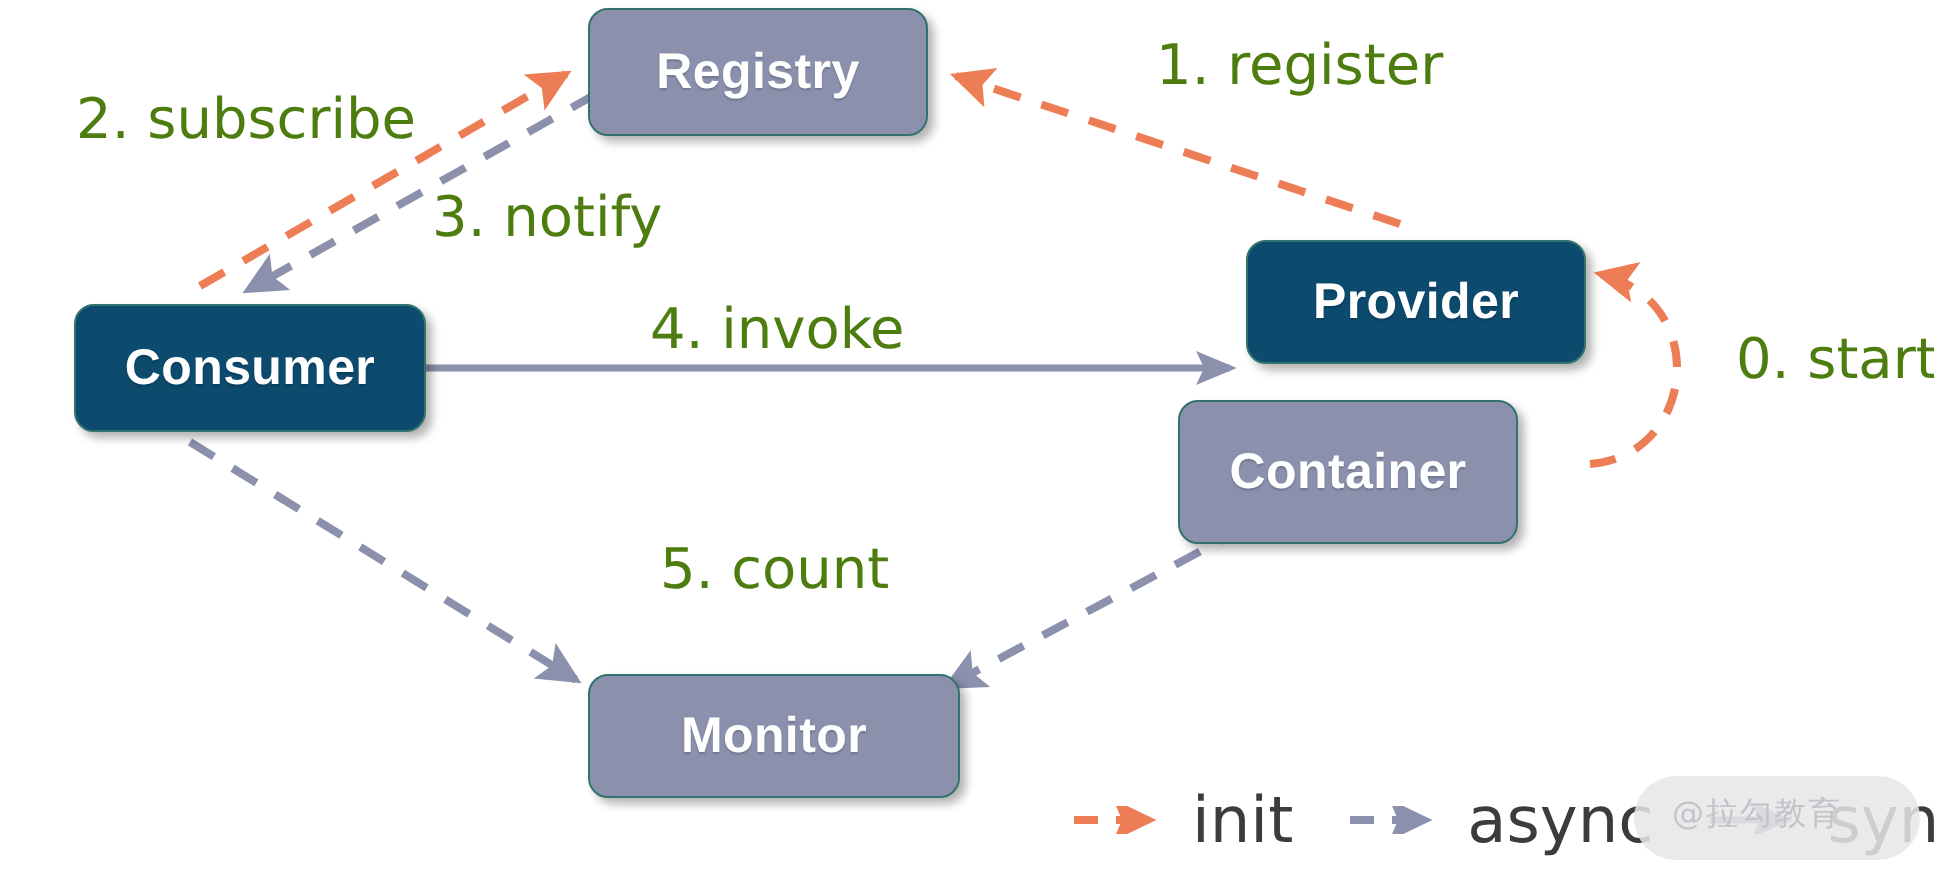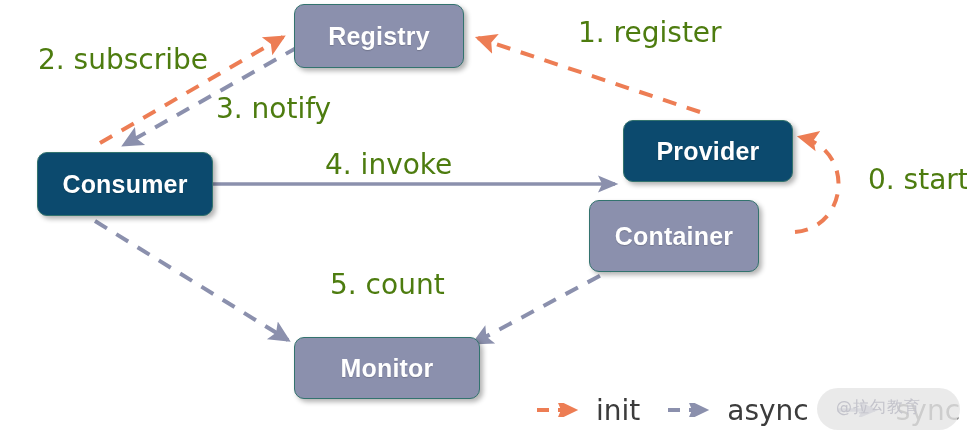--- a/index.html
+++ b/index.html
@@ -60,21 +60,21 @@
     gap: 26px;
   }
   .legend-item {
     display: flex;
     align-items: center;
     gap: 9px;
     position: relative;
   }
   .legend-text {
     color: #3c3c3c;
-    font-size: 28px;
+    font-size: 32px;
     font-family: "DejaVu Sans", "Liberation Sans", sans-serif;
   }
   .legend-marker { width: 52px; height: 14px; display: block; }
 
   .watermark {
     position: absolute;
     left: 817px;
     top: 388px;
     width: 143px;
     height: 42px;

